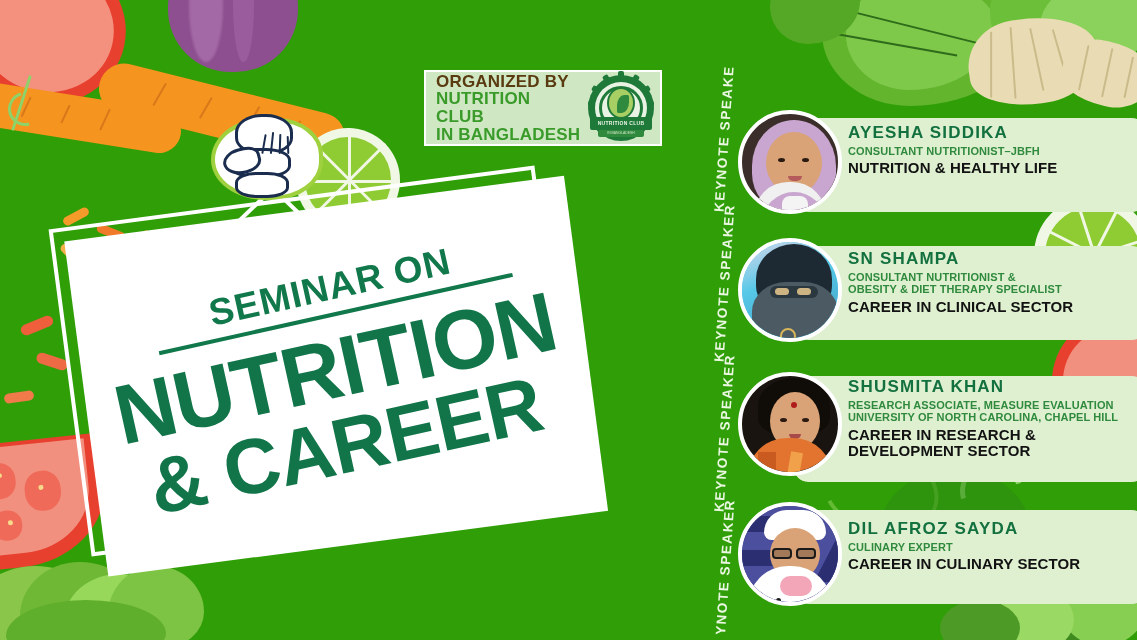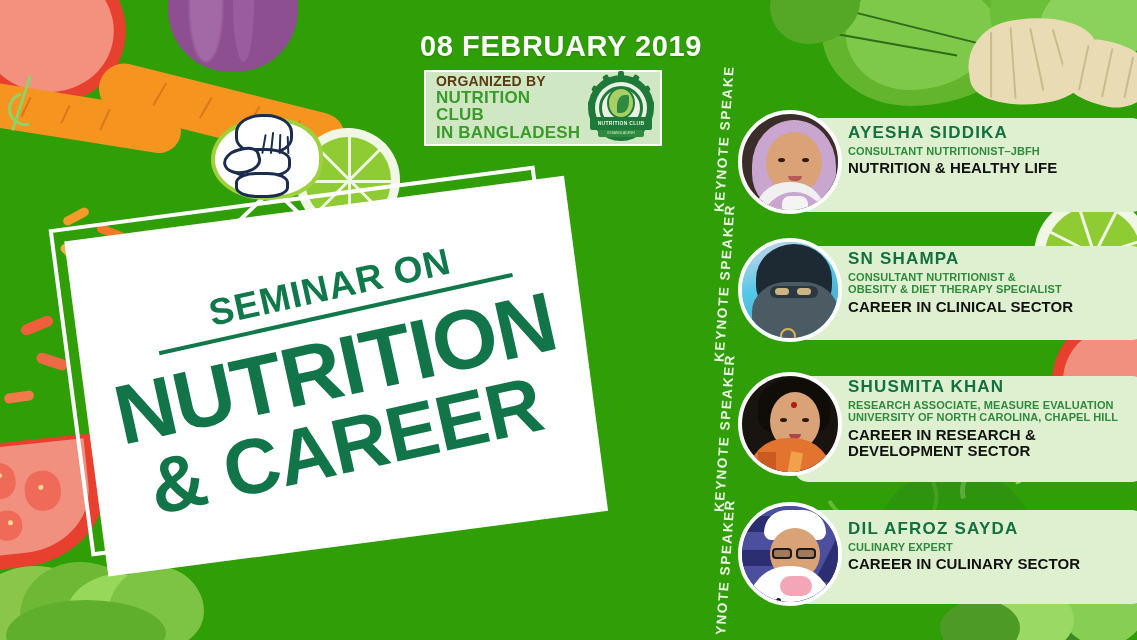--- a/index.html
+++ b/index.html
@@ -70,21 +70,21 @@
     color:#ffffff;font-size:29px;font-weight:bold;letter-spacing:.6px;
     text-shadow:0 1px 2px rgba(0,0,0,.18);
     white-space:nowrap;
   }
   .orgbox{
     position:absolute;left:424px;top:70px;width:238px;height:76px;
     background:#cfe8c3;border:2px solid #ffffff;
     display:flex;align-items:center;padding:5px 6px 5px 10px;gap:6px;
   }
   .orgtext{display:flex;flex-direction:column;line-height:1.04;}
-  .org-line1{color:#5a3a10;font-size:14px;font-weight:bold;letter-spacing:.2px;}
+  .org-line1{color:#5a3a10;font-size:17px;font-weight:bold;letter-spacing:.2px;}
   .org-line2,.org-line3{color:#3a9b2a;font-size:17px;font-weight:bold;letter-spacing:.2px;}
 
   
   .badge{position:relative;width:66px;height:66px;flex:0 0 66px;}
   .badge .gear{position:absolute;inset:0;border-radius:50%;background:#1f7a3a;}
   .badge .tooth{position:absolute;width:6px;height:9px;background:#1f7a3a;left:50%;margin-left:-3px;
     transform-origin:50% 33px;top:-4px;border-radius:2px;}
   .badge .ring{position:absolute;inset:7px;border-radius:50%;background:#e9f3e3;}
   .badge .ring2{position:absolute;inset:11px;border-radius:50%;border:3px solid #1f7a3a;}
   .badge .core{position:absolute;left:19px;top:12px;width:28px;height:32px;border-radius:50%;
@@ -280,21 +280,20 @@
       <div class="deco brocc" style="left:968px;top:556px;width:150px;height:110px;background:#3f8a1f;"></div>
       <div class="deco brocc" style="left:1010px;top:540px;width:96px;height:86px;background:#66b63a;"></div>
       <div class="deco brocc" style="left:1060px;top:566px;width:86px;height:80px;background:#86cf52;"></div>
       <div class="deco brocc" style="left:996px;top:588px;width:78px;height:64px;background:#9ad963;"></div>
       <div class="deco brocc" style="left:1090px;top:520px;width:62px;height:60px;background:#5aa92e;"></div>
       <div class="deco brocc" style="left:940px;top:600px;width:80px;height:56px;background:#4d9b26;"></div>
       <div class="deco brocc" style="left:880px;top:470px;width:150px;height:120px;background:#2e8a12;opacity:.55;"></div>
     </div>
   </div>
 
-  <div class="date">08 FEBRUARY 2019</div>
 
   <div class="orgbox">
     <div class="orgtext">
       <span class="org-line1">ORGANIZED BY</span>
       <span class="org-line2">NUTRITION CLUB</span>
       <span class="org-line3">IN BANGLADESH</span>
     </div>
     <div class="badge">
       <div class="gear"></div>
       <div class="tooth" style="transform:rotate(0deg);"></div>

